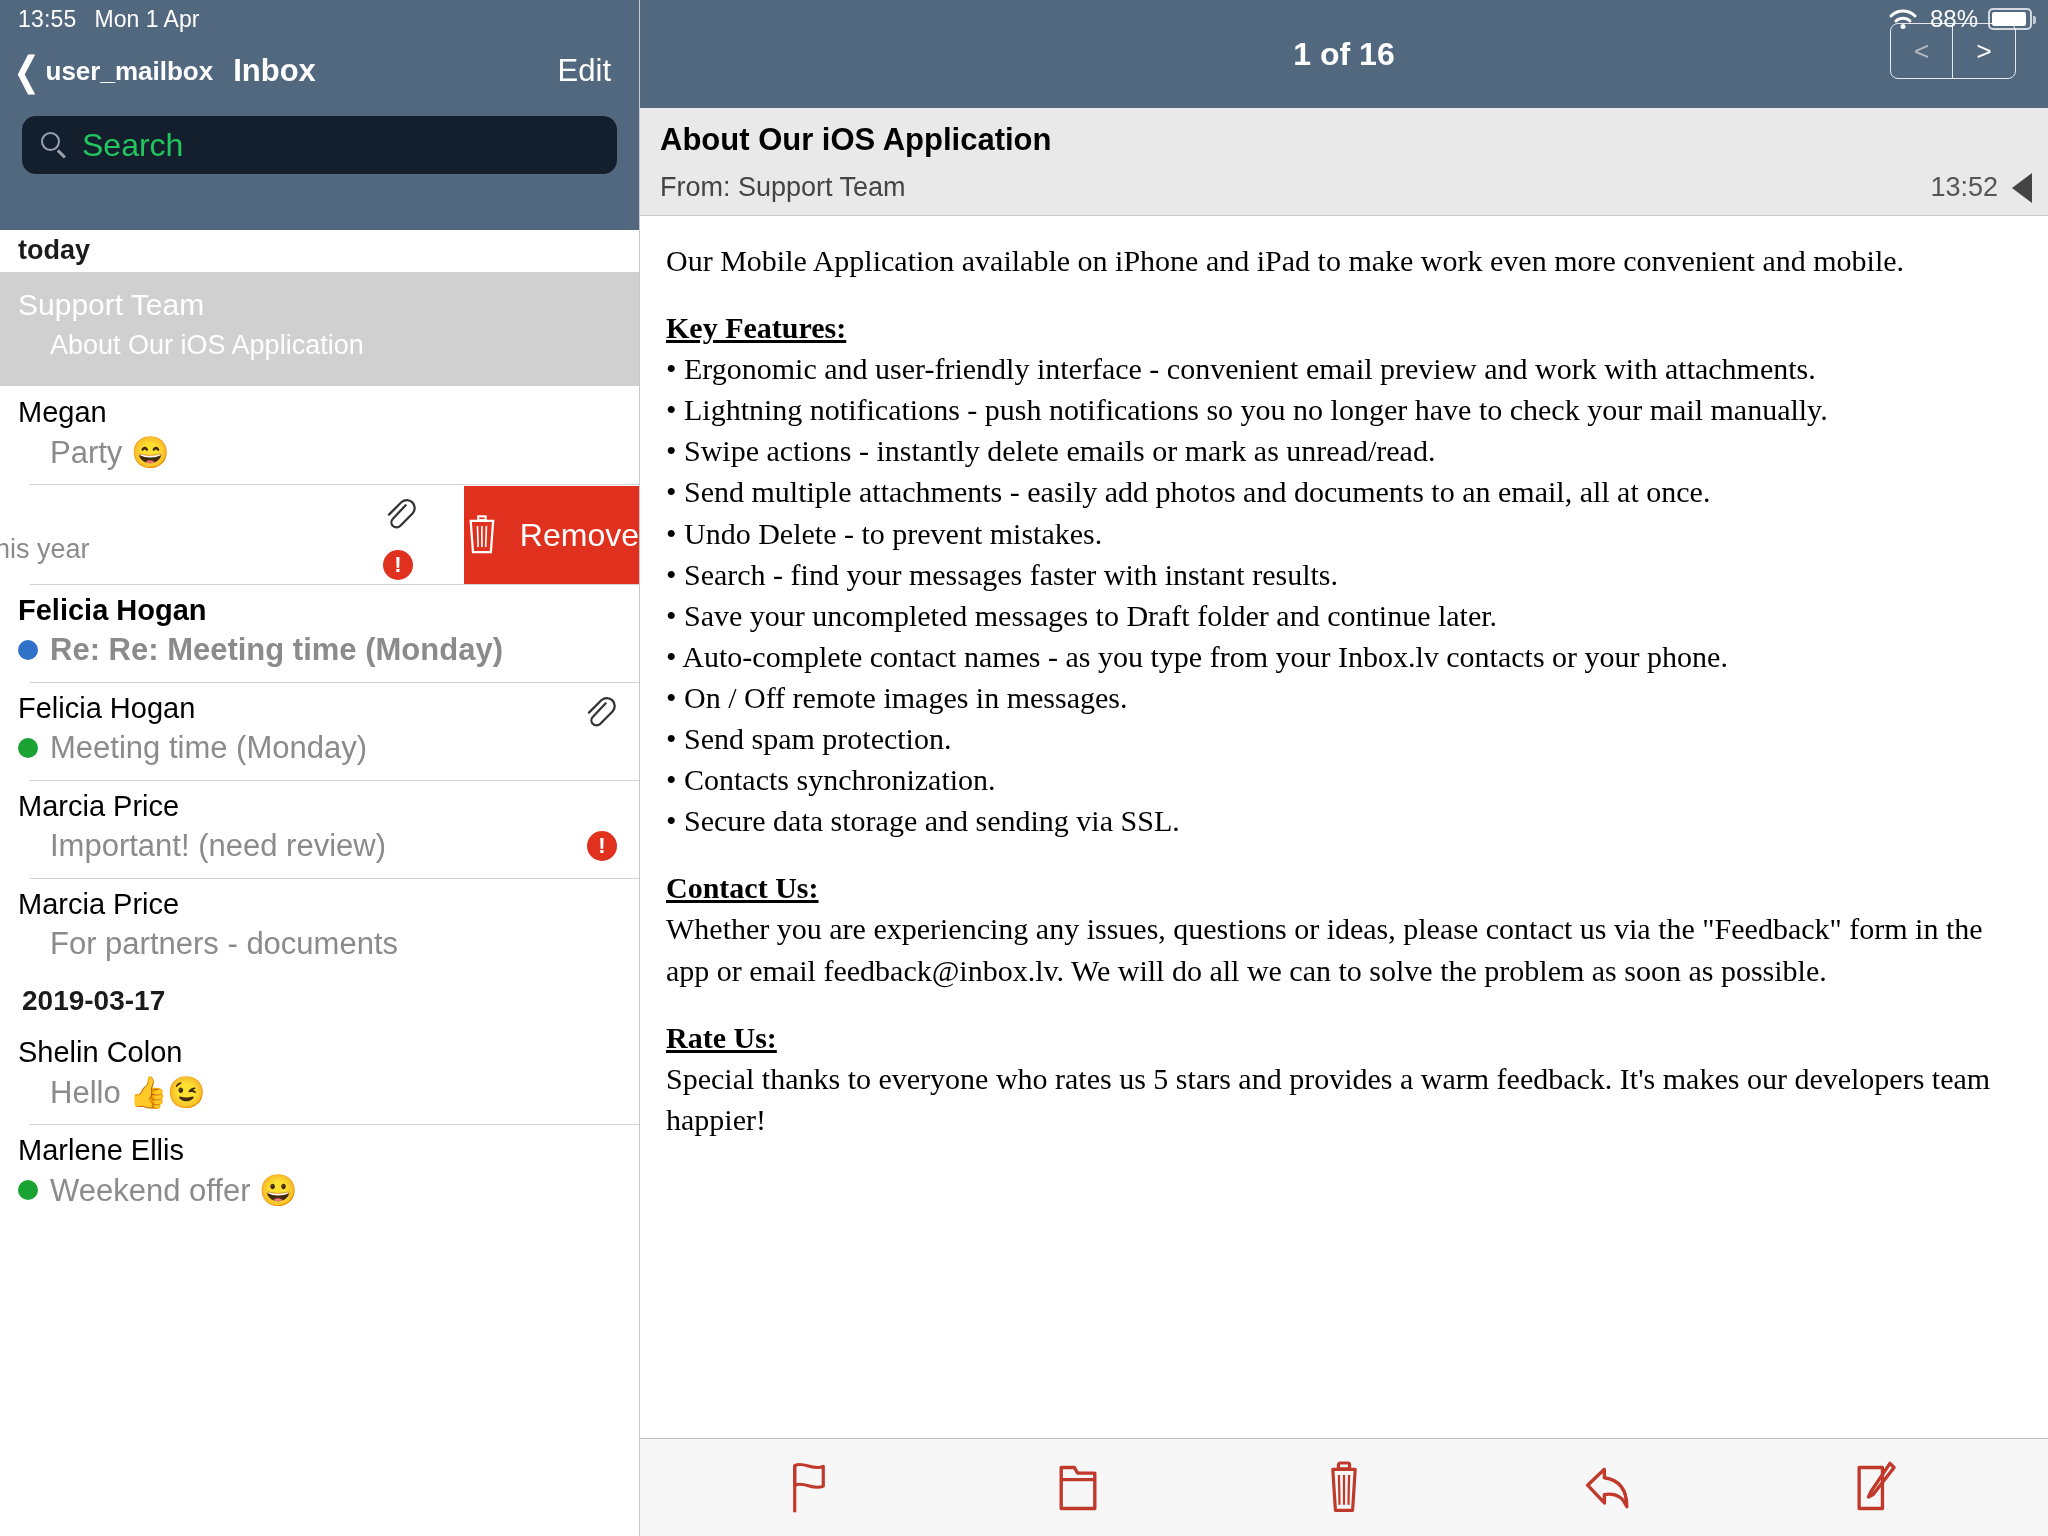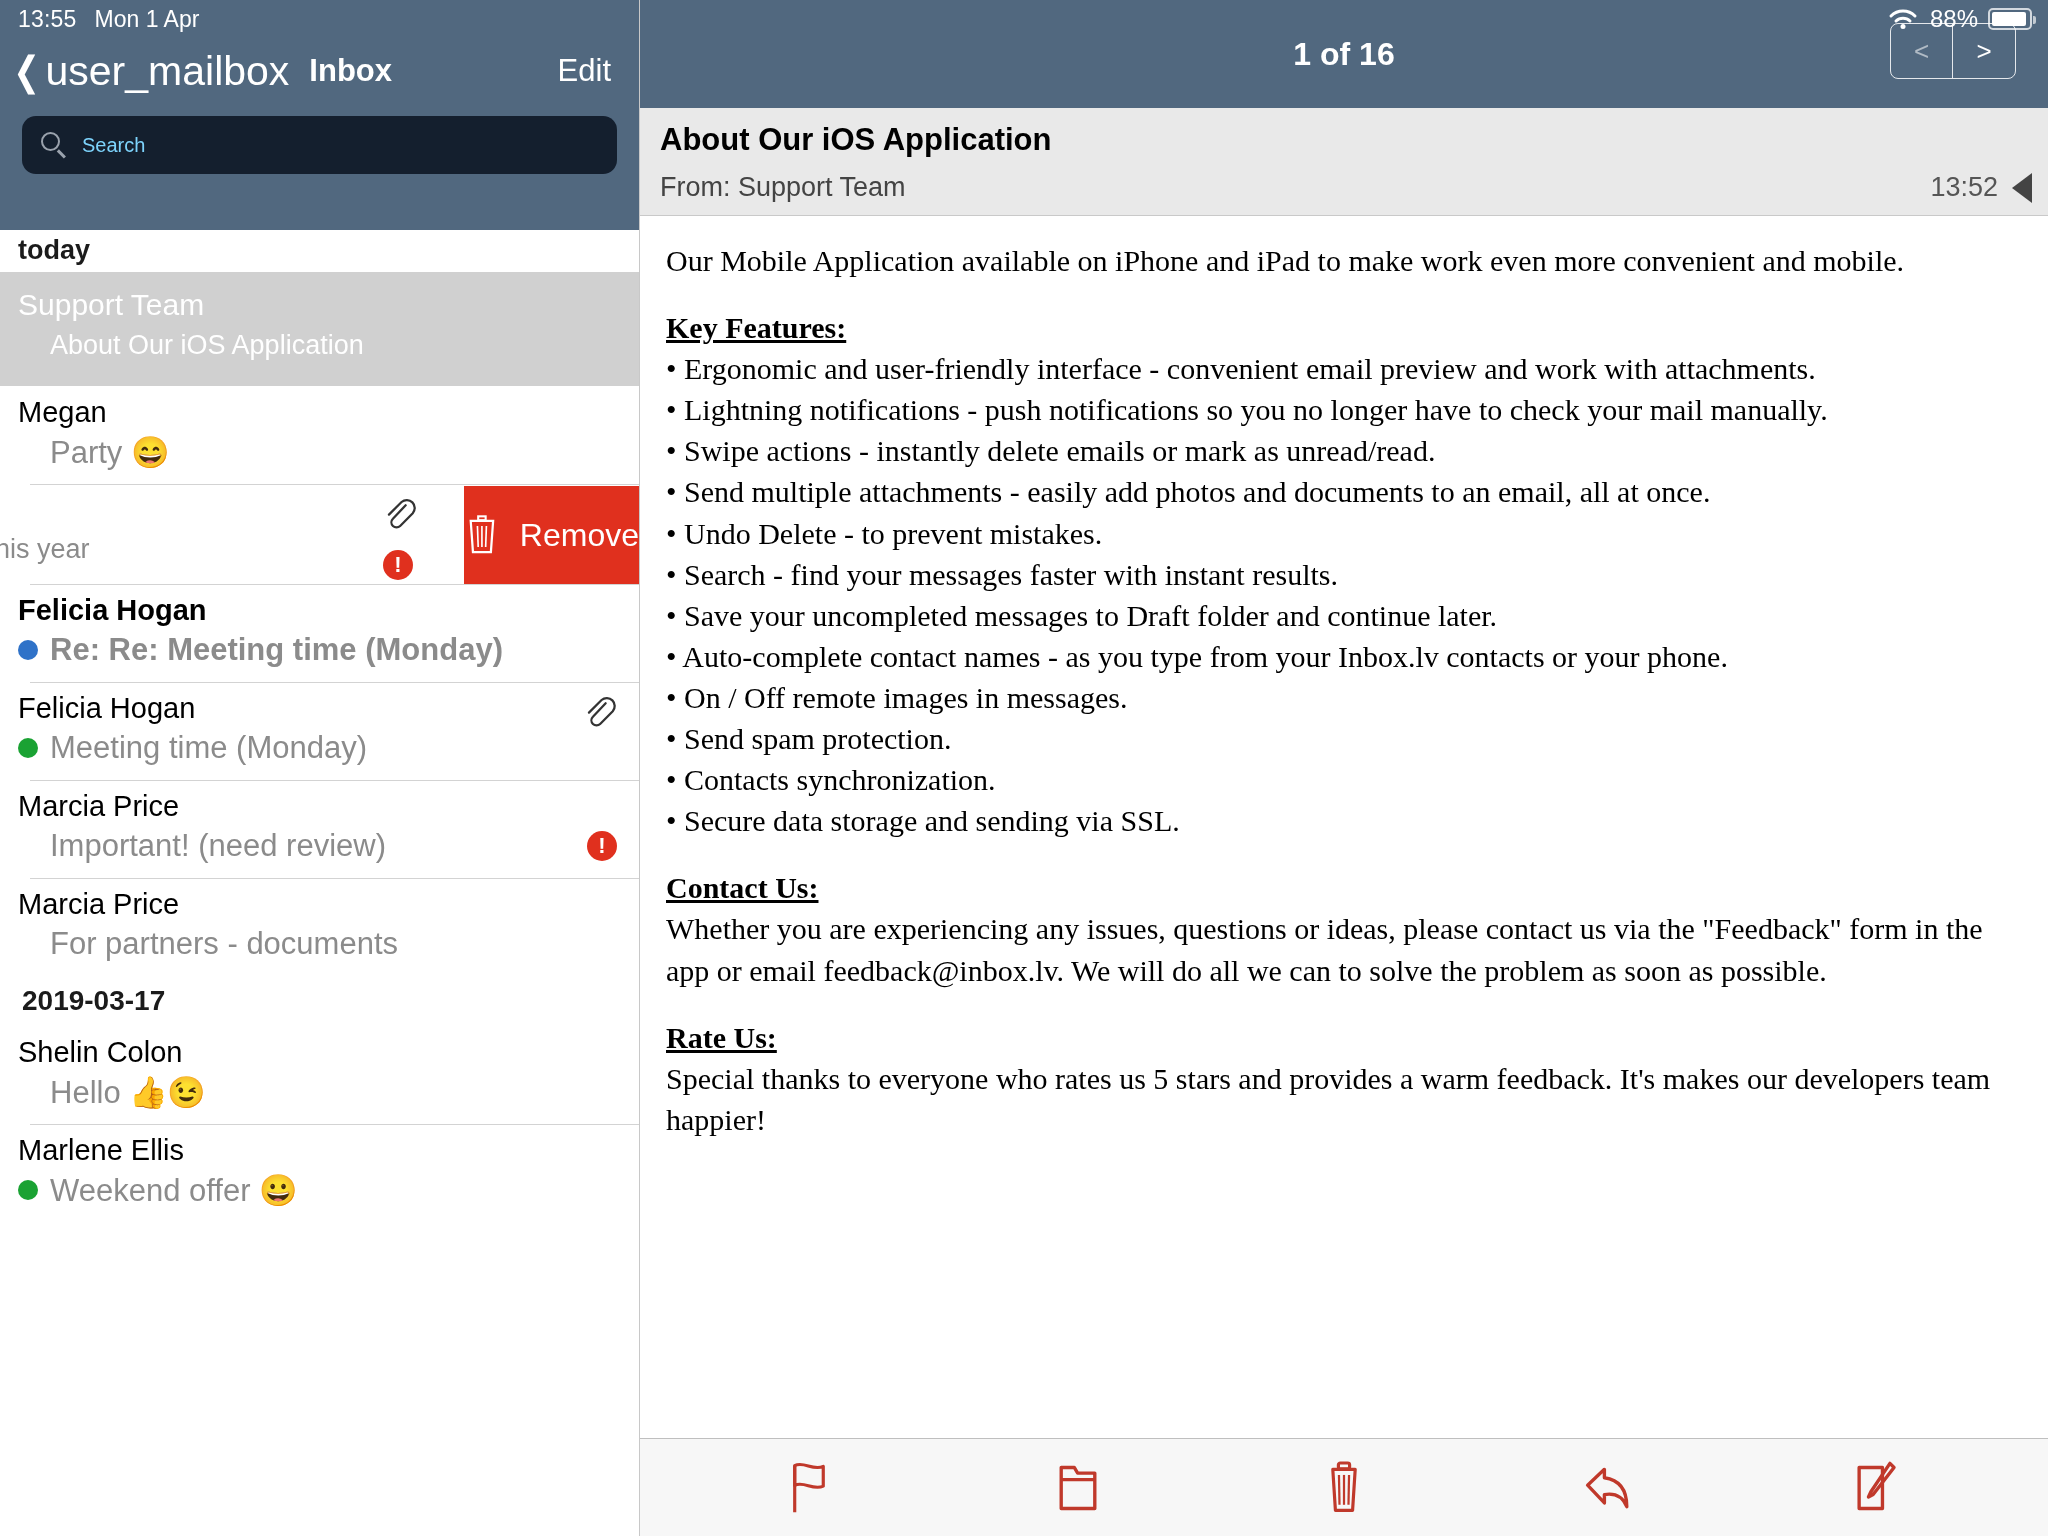--- a/index.html
+++ b/index.html
@@ -42,21 +42,21 @@
     color: #fff;
   }
   .chev-back {
     font-size: 40px; line-height: 1;
     font-weight: 300;
     margin-right: 2px;
     display: inline-block;
     transform: scaleX(0.8);
     cursor: pointer;
   }
-  .mailbox-name { font-size: 41px; font-weight: 400; }
+  .mailbox-name { font-size: 26px; font-weight: 700; }
   .inbox-title { font-size: 31px; font-weight: 700; margin-left: 20px; }
   .edit-btn { margin-left: auto; font-size: 31px; font-weight: 400; cursor: pointer; }
 
   .searchwrap { padding: 12px 22px 0 22px; }
   .searchbox {
     background: #141f2e;
     border-radius: 14px;
     height: 58px;
     display: flex; align-items: center;
     padding: 0 18px;
@@ -65,21 +65,21 @@
   .search-icon .ring {
     position: absolute; left: 1px; top: 1px;
     width: 19px; height: 19px;
     border: 2.5px solid #9aa2ad; border-radius: 50%;
   }
   .search-icon .handle {
     position: absolute; left: 18px; top: 18px;
     width: 10px; height: 2.5px; background: #9aa2ad;
     transform: rotate(45deg); transform-origin: left center;
   }
-  .search-ph { color: #7dd3fc; font-size: 20px; text-align: center; }
+  .search-ph { color: #22c55e; font-size: 32px; text-align: center; }
 
   
   #maillist { position: relative; height: 1306px; background: #fff; overflow: hidden; }
   .sec-head {
     font-size: 27px; font-weight: 700; color: #1b1b1b;
     padding: 6px 0 7px 18px;
     background: #fff;
     height: 42px;
     display: flex; align-items: center;
   }

